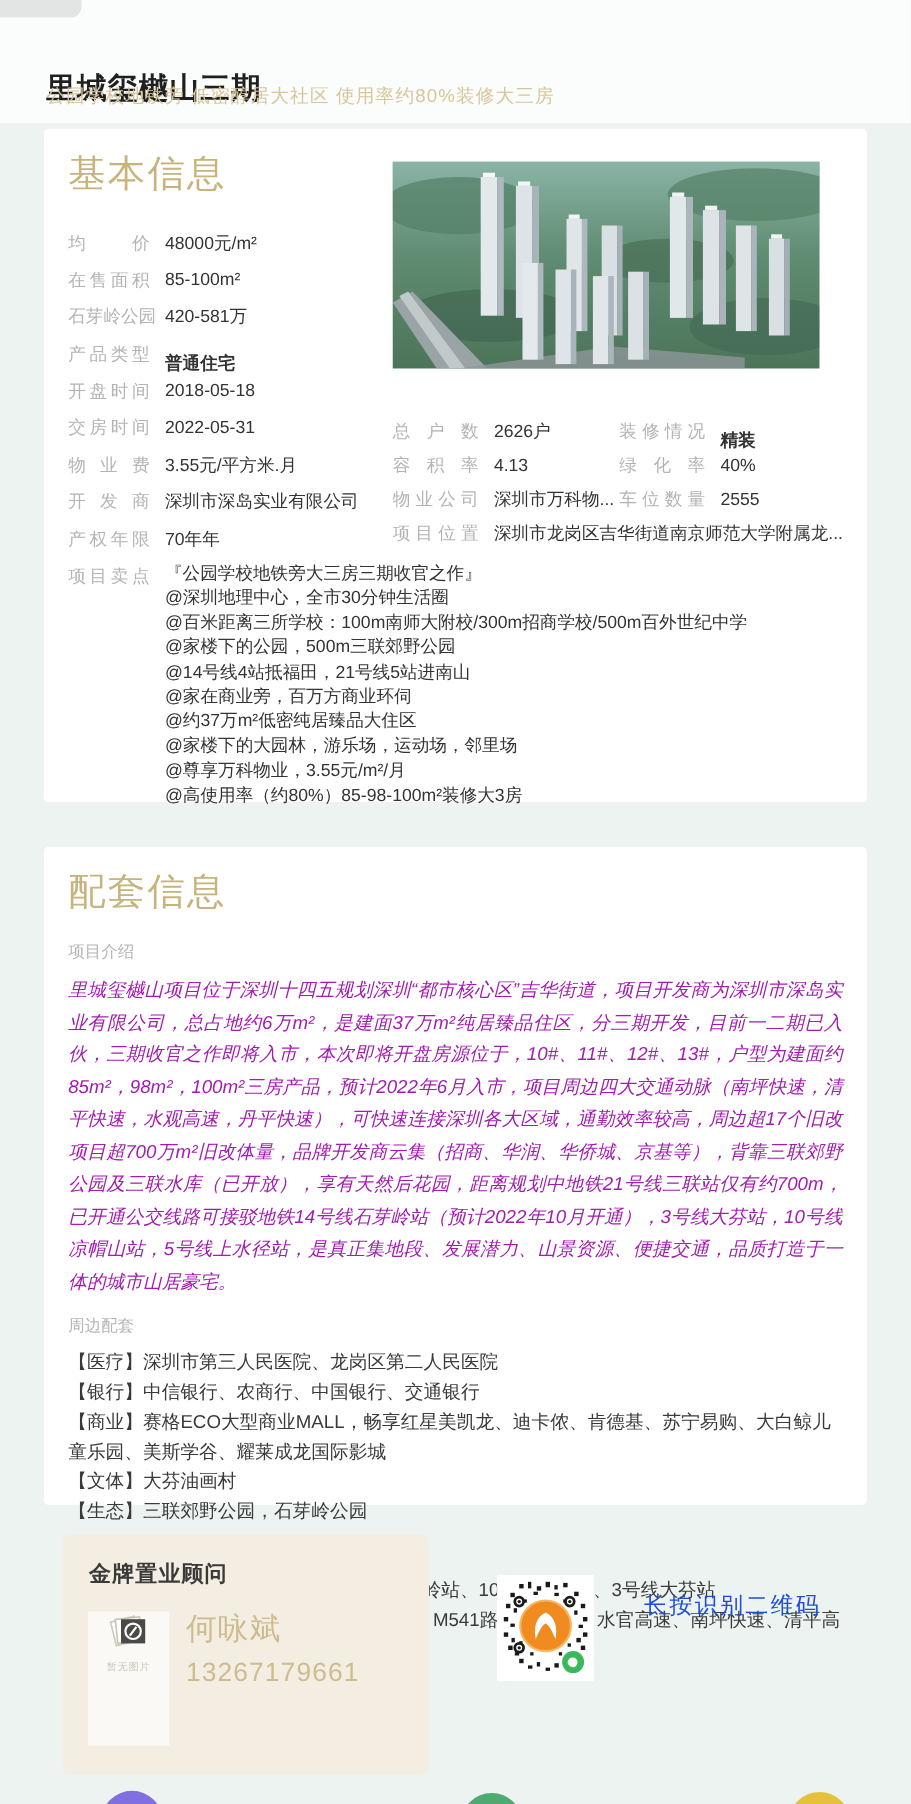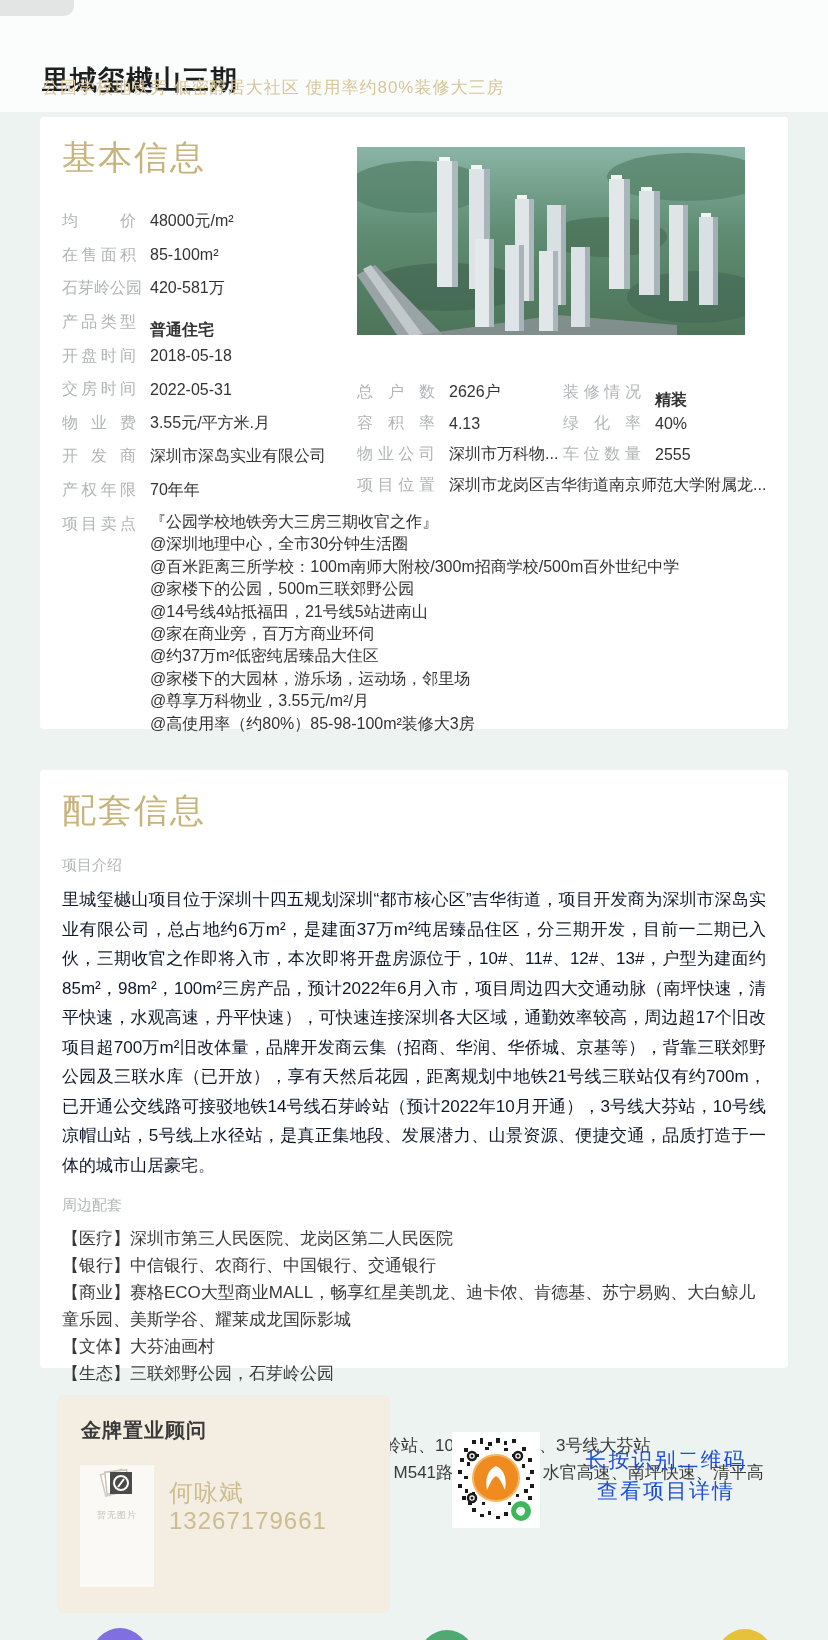--- a/index.html
+++ b/index.html
@@ -35,28 +35,28 @@
   .kv-loc { display:flex; align-items:center; height:31px; white-space:nowrap; }
   .kv-loc .kv-value { overflow:hidden; }
 
   .selling { position:absolute; left:22px; top:394px; width:706px; display:flex; }
   .selling .kv-label { margin-top:3px; }
   .selling-lines { margin-left:14px; }
   .selling-lines div { font-size:16px; line-height:22.4px; color:#333333; white-space:nowrap; }
 
   .sub-label { color:#b4b6b8; font-size:15px; margin:16px 0 10px 0; }
   .card-facilities .section-title { margin-bottom:22px; }
-  .intro-text { font-size:17px; line-height:29.5px; color:#0f172a; text-align:justify; }
+  .intro-text { font-size:17px; line-height:29.5px; color:#a21caf; text-align:justify;font-style:italic; }
   .fac-lines div { font-size:17px; line-height:27px; color:#3a3a3a; }
 
   .agent-card { position:absolute; left:57px; top:1395px; width:333px; height:218px; background:#f3eee1; border-radius:6px;padding-left:17px; }
   .agent-title { position:absolute; left:24px; top:22px; font-size:20px; font-weight:bold; color:#3a3a3a; letter-spacing:1px; }
   .agent-photo { position:absolute; left:23px; top:70px; width:74px; height:122px; background:#fbf9f5; display:flex; flex-direction:column; align-items:center; }
   .no-image-text { font-size:9px; color:#c9c4b6; margin-top:8px; letter-spacing:1px; }
-  .agent-name { position:absolute; left:112px; top:82px; font-size:24px; color:#ccbc90; letter-spacing:1px; }
+  .agent-name { position:absolute; left:112px; top:67px; font-size:28px; color:#ccbc90; letter-spacing:1px; }
   .agent-phone { position:absolute; left:112px; top:112px; font-size:24px; color:#ccbc90; letter-spacing:1px; }
 
   .qr-block { position:absolute; left:452px; top:1432px; width:88px; height:96px; background:#ffffff; }
   .qr-tip { position:absolute; left:546px; top:1444px; width:240px; text-align:center; font-size:21px; color:#1d4ed8; line-height:31px; letter-spacing:2px; }
 
   .float-circle { position:absolute; width:56px; height:56px; border-radius:50%; }
   .fc-purple { left:92px; top:1628px; background:#7f6fe0; }
   .fc-green { left:419px; top:1630px; background:#4faa72; }
   .fc-yellow { left:717px; top:1629px; background:#e6c23c; }
 </style>
@@ -307,20 +307,19 @@
         <circle cx="20" cy="66" r="1.5" fill="#1a1a1a"></circle>
       <circle cx="44" cy="46" r="23" fill="#ef8b1f"></circle>
       <circle cx="44" cy="46" r="23" fill="none" stroke="#f6b763" stroke-width="2"></circle>
       <path d="M35 58 C33 48 35 38 44 34 C53 38 55 48 53 58 C50 52 48 46 44 44 C40 46 38 52 35 58 Z" fill="#ffffff"></path>
       <circle cx="69" cy="79" r="10" fill="#3db75c"></circle>
       <path d="M64 80 C64 76 67 74 70 75 C73 76 74 79 72 82 C70 85 66 84 64 80 Z" fill="#ffffff" opacity="0.95"></path>
     </svg>
   </div>
   <div class="qr-tip">
     <div>长按识别二维码</div>
-    <div>查看项目详情</div>
   </div>
 
   <div class="float-circle fc-purple"></div>
   <div class="float-circle fc-green"></div>
   <div class="float-circle fc-yellow"></div>
 
 </div>
 
 </body></html>

